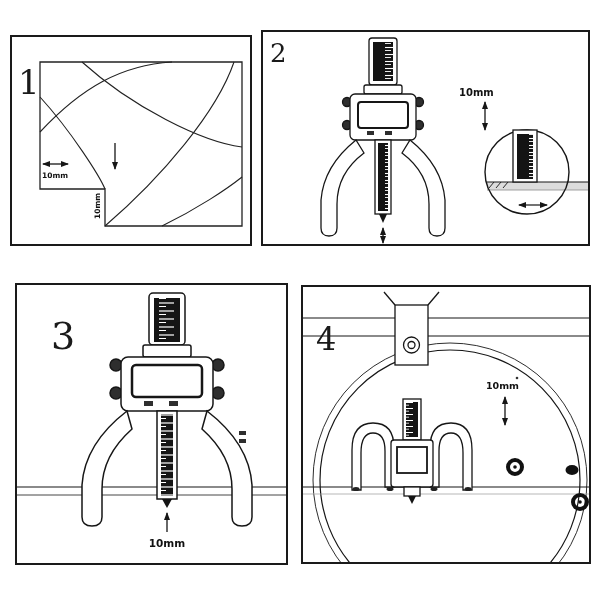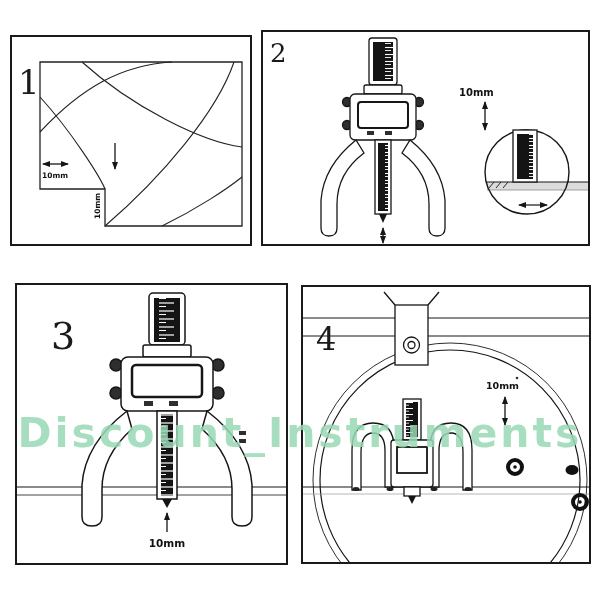--- a/index.html
+++ b/index.html
@@ -212,15 +212,14 @@
         <circle cx="277" cy="215" r="1.8" fill="#111"></circle>
         <circle cx="214" cy="91" r="1.3" fill="#333"></circle>
       </g>
 
       <line x1="202" y1="138" x2="202" y2="110" stroke="#161616" stroke-width="1.3" marker-start="url(#ar4)" marker-end="url(#ar4)"></line>
       <text class="num n4" x="13" y="63">4</text>
       <text class="dim d4" x="183" y="102">10mm</text>
     </svg>
   </div>
 
-  <div class="watermark">Discount_Instruments</div>
 
 </div>
 
 </body></html>

